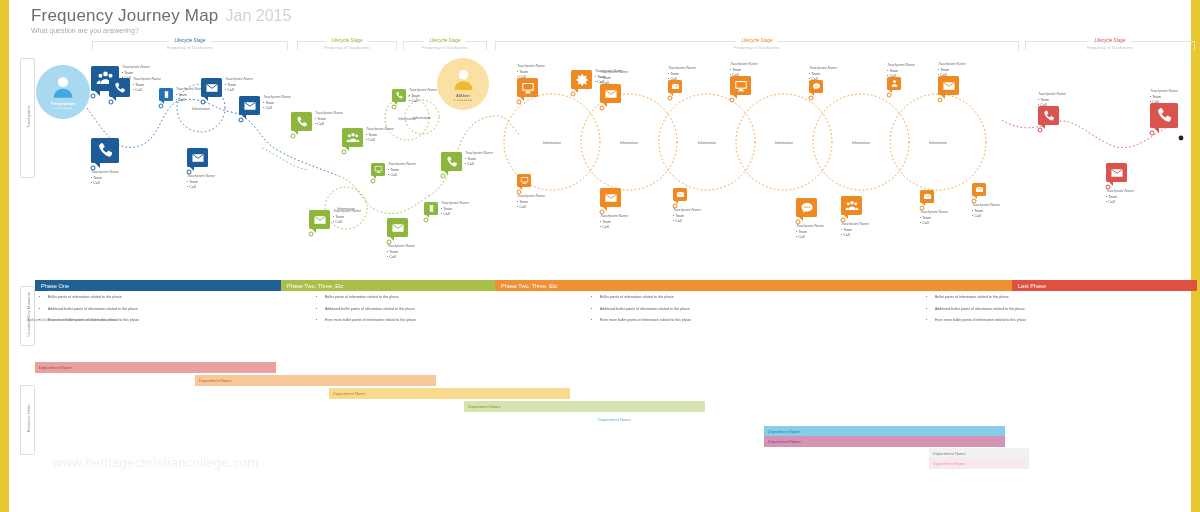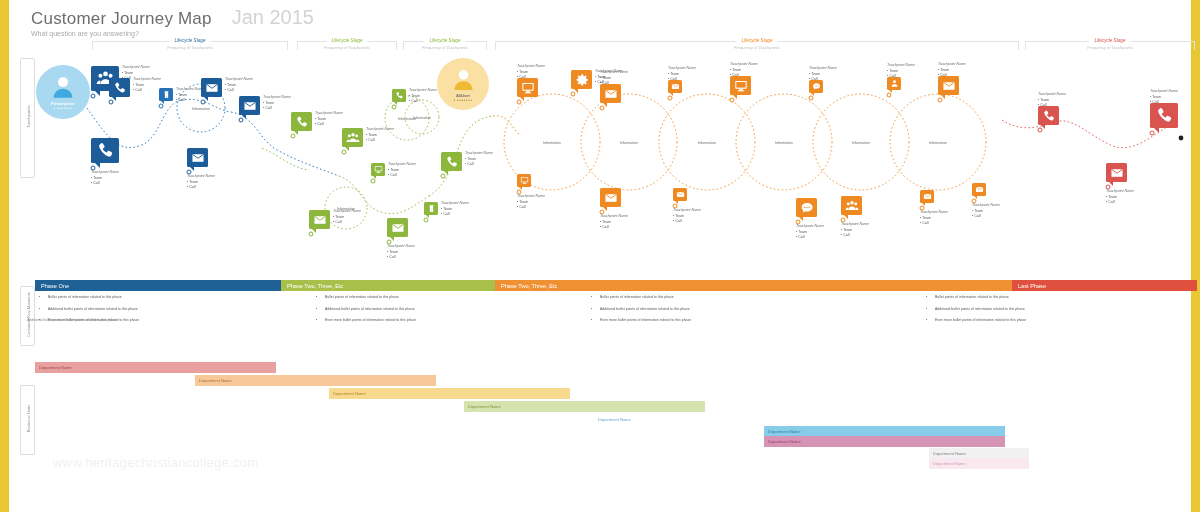--- a/index.html
+++ b/index.html
@@ -12,21 +12,21 @@
   #canvas{
     position:absolute;inset:0;
     background:#ffffff;
     border-left:9px solid #e8c832;
     border-right:9px solid #e8c832;
     box-sizing:border-box;
   }
   
   .hdr{position:absolute;left:22px;top:6px;}
   .hdr-title{font-size:17px;color:#6d6e71;font-weight:400;letter-spacing:.2px;display:inline-block;}
-  .hdr-date{font-size:20px;color:#d2d3d5;font-weight:400;display:inline-block;margin-left:20px;}
+  .hdr-date{font-size:16px;color:#d2d3d5;font-weight:400;display:inline-block;margin-left:7px;}
   .hdr-sub{font-size:7px;color:#a7a9ac;margin-top:1px;}
   
   .rail{
     position:absolute;left:11px;width:13px;
     border:1px solid #dcdddf;border-radius:2px;background:#fff;
   }
   .rail span{
     display:block;white-space:nowrap;
     font-size:4.2px;color:#939598;
     transform:rotate(-90deg);
@@ -102,21 +102,21 @@
   }
   .conn{position:absolute;left:0;top:0;width:1200px;height:275px;}
 </style>
 </head>
 <body>
 
 <div id="canvas">
 
   <div class="hdr">
     <div>
-      <span class="hdr-title">Customer Journey Map</span><span class="hdr-date">Jan 2015</span>
+      <span class="hdr-title">Frequency Journey Map</span><span class="hdr-date">Jan 2015</span>
     </div>
     <div class="hdr-sub">What question are you answering?</div>
   </div>
 
   <div class="rail" style="top:58px;height:118px;">
     <span>Touchpoints</span>
   </div>
   <div class="rail" style="top:286px;height:58px;">
     <span>Customer Key Moments</span>
   </div>

